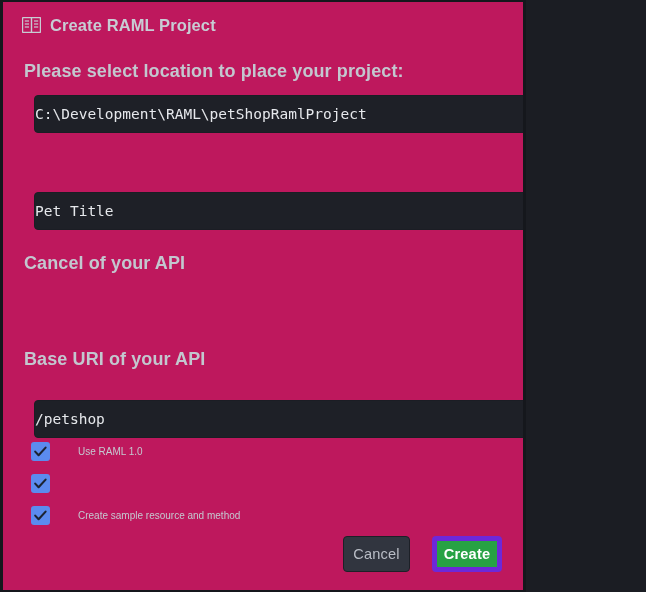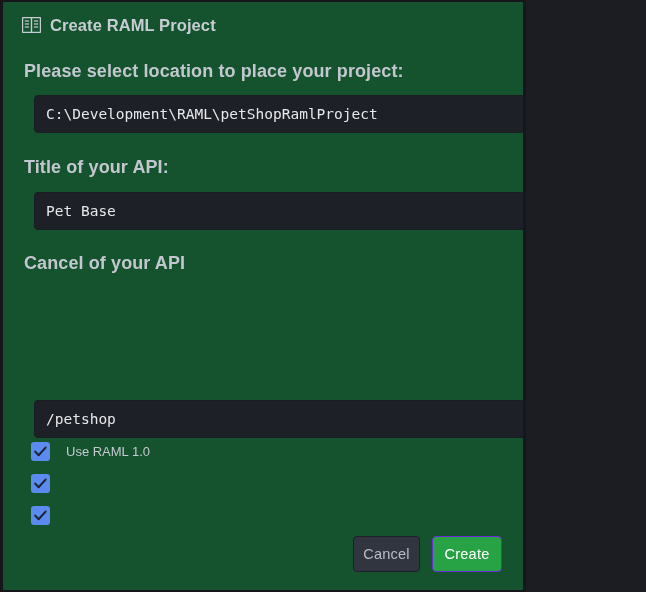--- a/index.html
+++ b/index.html
@@ -12,21 +12,21 @@
     height: 592px;
     overflow: hidden;
     font-family: "Liberation Sans", sans-serif;
   }
 
   .dialog {
     position: relative;
     box-sizing: border-box;
     width: 526px;
     height: 592px;
-    background: #14532d;
+    background: #be185d;
     border: 2px solid #15171c;
     border-left-width: 3px;
     border-right-width: 3px;
     overflow: hidden;
   }
 
   
   .titlebar {
     position: absolute;
     left: 0;
@@ -68,21 +68,20 @@
     height: 38px;
     box-sizing: border-box;
     background: #1e2027;
     border: 1px solid #1b1d24;
     border-radius: 4px;
     display: flex;
     align-items: center;
     color: #e6e8ec;
     font-family: "DejaVu Sans Mono", monospace;
     font-size: 14.5px;
-    padding-left: 11px;
     white-space: nowrap;
     overflow: hidden;
   }
 
   .lbl-location { top: 59px; }
   .inp-location { top: 93px; }
   .lbl-title    { top: 155px; }
   .inp-title    { top: 190px; }
   .lbl-version  { top: 251px; }
   .inp-version  { top: 286px; }
@@ -107,34 +106,34 @@
     background: #5b8bef;
     flex: 0 0 auto;
     position: relative;
   }
   .checkbox svg {
     position: absolute;
     left: 2px;
     top: 2px;
   }
   .check-label {
-    margin-left: 16px;
-    font-size: 13px;
+    margin-left: 28px;
+    font-size: 10px;
     color: #c5c9d1;
     white-space: nowrap;
   }
 
   
   .buttons {
     position: absolute;
     right: 21px;
     top: 534px;
     display: flex;
     align-items: center;
-    gap: 12px;
+    gap: 22px;
   }
   .btn {
     box-sizing: border-box;
     height: 36px;
     border-radius: 4px;
     display: flex;
     align-items: center;
     justify-content: center;
     font-size: 14.6px;
     letter-spacing: 0.2px;
@@ -143,23 +142,23 @@
   }
   .btn-cancel {
     width: 67px;
     background: #31353f;
     border: 1px solid #1d2027;
     color: #b9bdc6;
   }
   .btn-create {
     width: 70px;
     background: #27a244;
-    border: 1px solid #6d28d9;
+    border: 5px solid #6d28d9;
     color: #ffffff;
-    font-weight: normal;
+    font-weight: bold;
   }
 </style>
 </head>
 <body>
 
 <div class="dialog">
 
   <div class="titlebar">
     <span class="title-icon">
       <svg width="19" height="16" viewBox="0 0 19 16" xmlns="http://www.w3.org/2000/svg">
@@ -172,25 +171,25 @@
         <line x1="12" y1="7" x2="16.2" y2="7" stroke="#c8ccd4" stroke-width="1.2"></line>
         <line x1="12" y1="10" x2="16.2" y2="10" stroke="#c8ccd4" stroke-width="1.2"></line>
       </svg>
     </span>
     <span class="title-text">Create RAML Project</span>
   </div>
 
   <div class="field-label lbl-location">Please select location to place your project:</div>
   <div class="field-input inp-location">C:\Development\RAML\petShopRamlProject</div>
 
-  <div class="field-label lbl-title">Title of your API:</div>
-  <div class="field-input inp-title">Pet Base</div>
+  <div class="field-input inp-title">Pet Title</div>
 
   <div class="field-label lbl-version">Cancel of your API</div>
 
+  <div class="field-label lbl-baseuri">Base URI of your API</div>
   <div class="field-input inp-baseuri">/petshop</div>
 
   <div class="checks">
 
     <div class="check-row">
       <span class="checkbox">
         <svg width="15" height="15" viewBox="0 0 15 15" xmlns="http://www.w3.org/2000/svg">
           <polyline points="2.2,7.6 5.6,11.2 12.6,3.6" fill="none" stroke="#1c2433" stroke-width="2.1" stroke-linecap="round" stroke-linejoin="round"></polyline>
         </svg>
       </span>
@@ -204,20 +203,21 @@
         </svg>
       </span>
     </div>
 
     <div class="check-row">
       <span class="checkbox">
         <svg width="15" height="15" viewBox="0 0 15 15" xmlns="http://www.w3.org/2000/svg">
           <polyline points="2.2,7.6 5.6,11.2 12.6,3.6" fill="none" stroke="#1c2433" stroke-width="2.1" stroke-linecap="round" stroke-linejoin="round"></polyline>
         </svg>
       </span>
+      <span class="check-label">Create sample resource and method</span>
     </div>
 
   </div>
 
   <div class="buttons">
     <div class="btn btn-cancel">Cancel</div>
     <div class="btn btn-create">Create</div>
   </div>
 
 </div>

